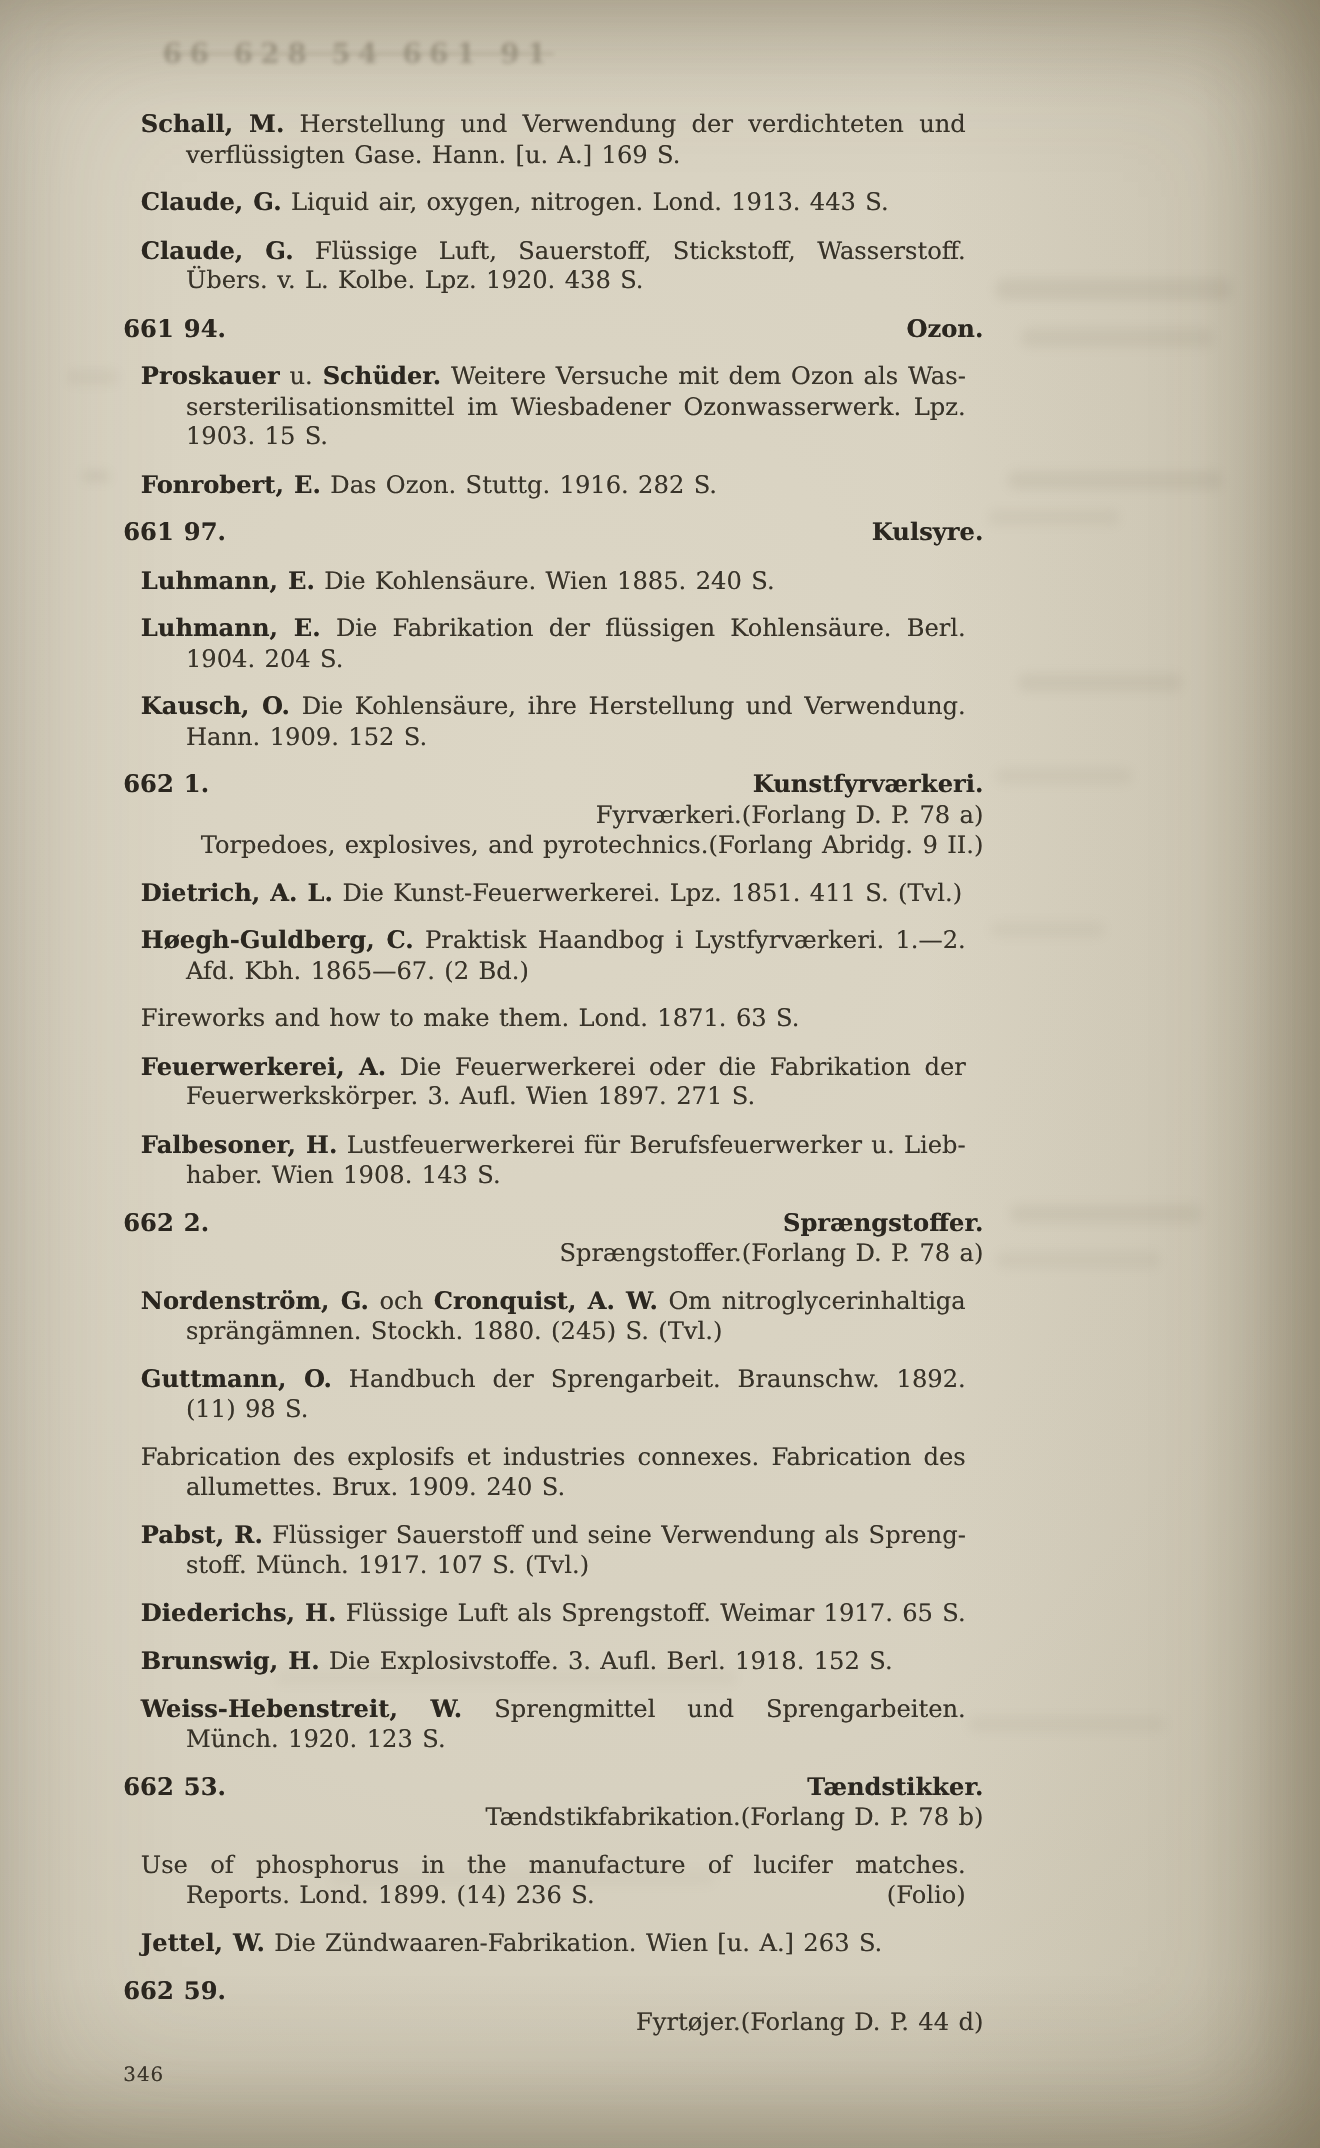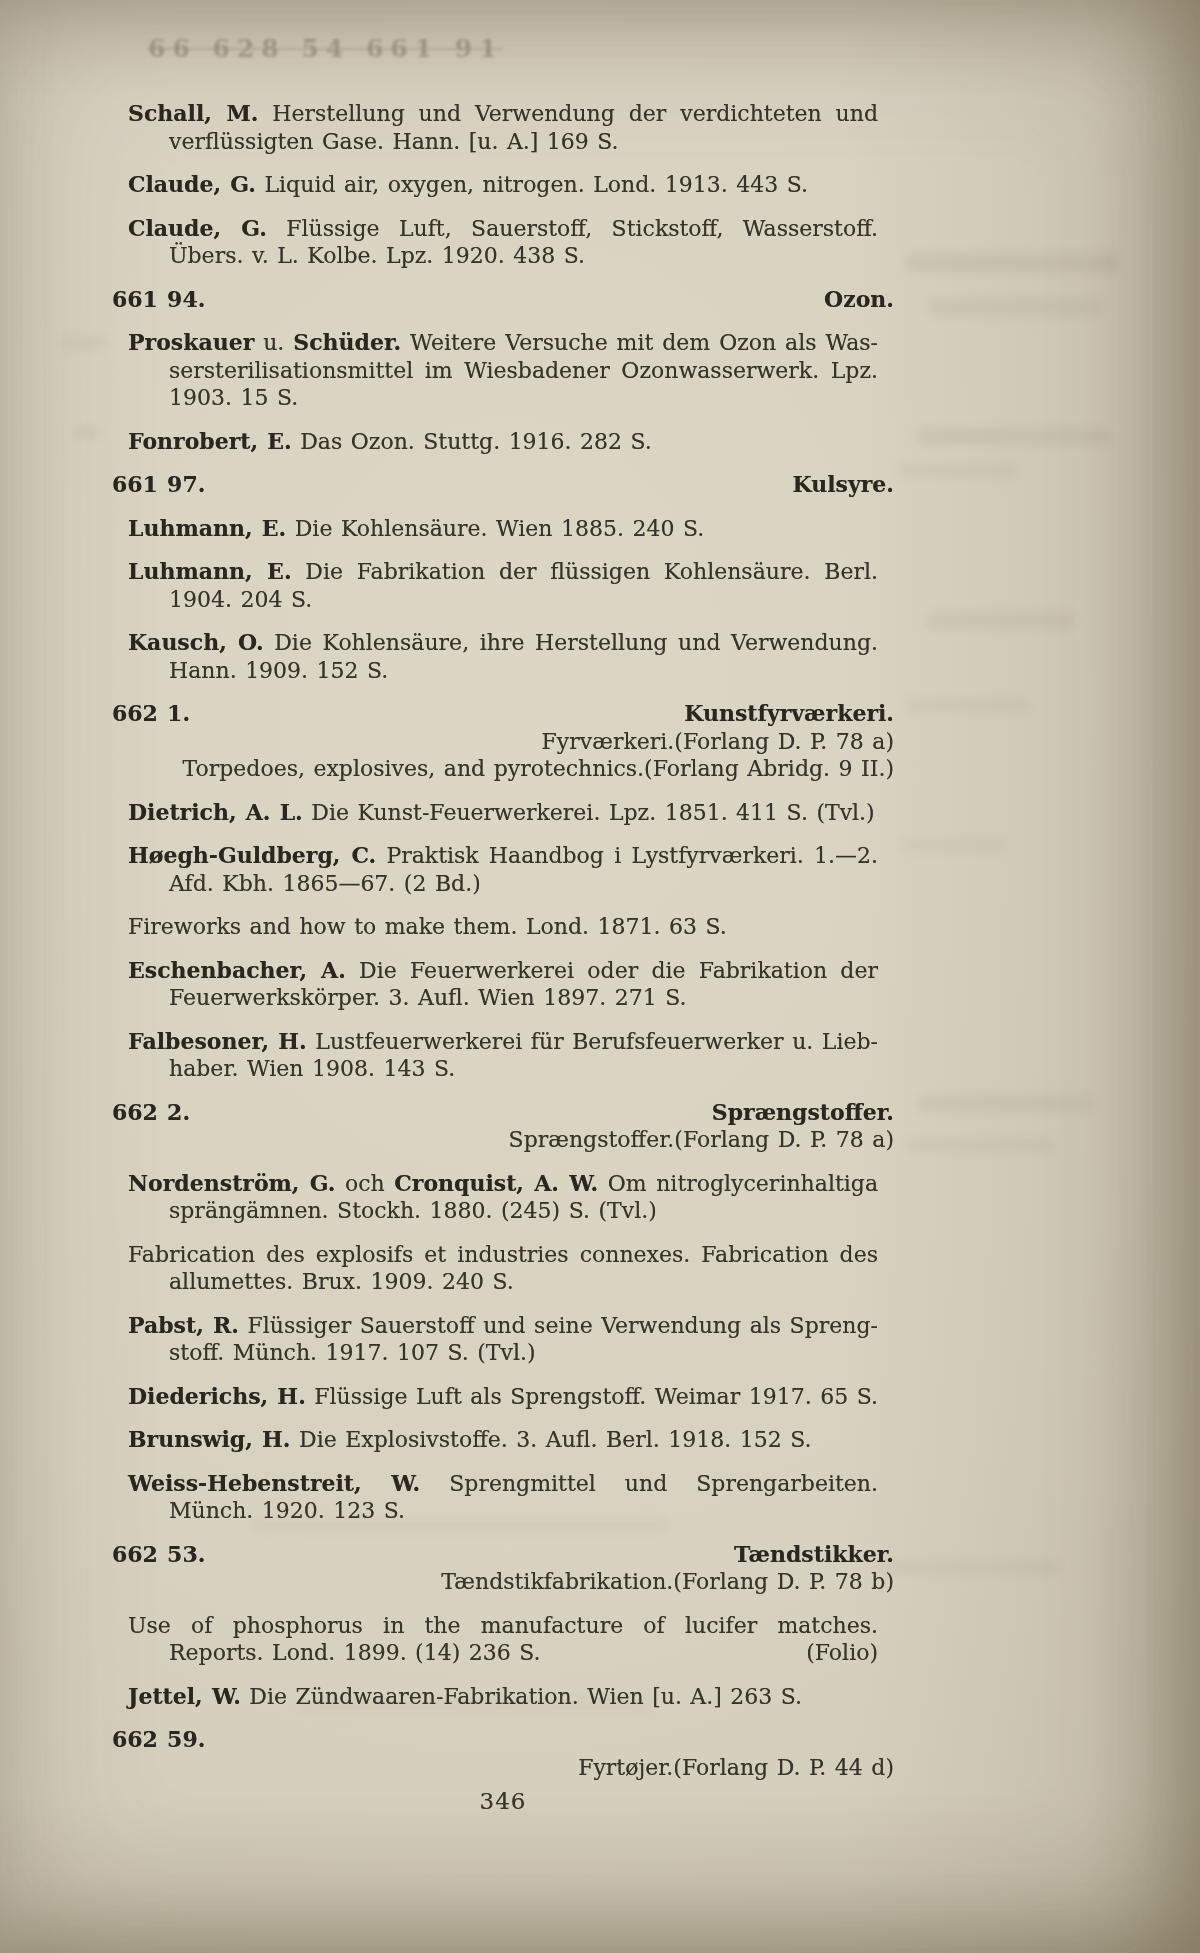--- a/index.html
+++ b/index.html
@@ -77,23 +77,23 @@
     justify-content: space-between;
     font-weight: 700;
     color: #2b2720;
   }
   .split-row {
     display: flex;
     justify-content: flex-end;
   }
 
   .pagenum {
-    margin-top: 7px;
-    text-align: center;
-    font-size: 23px;
+    margin-top: 21px;
+    text-align: left;
+    font-size: 18px;
     letter-spacing: 1px;
     color: #3a352b;
   }
 </style>
 </head>
 <body>
 
 <div class="page">
 
   <div class="bleed-header">66 628 54 661 91</div>
@@ -141,31 +141,32 @@
           <span class="left">Fyrværkeri.</span>
           <span class="right">(Forlang D. P. 78 a)</span>
         </div>
         <div class="split-row">
           <span class="left">Torpedoes, explosives, and pyrotechnics.</span>
           <span class="right">(Forlang Abridg. 9 II.)</span>
         </div>
         <p class="entry"><span class="b">Dietrich, A. L.</span><span class="n"> Die Kunst-Feuerwerkerei. Lpz. 1851. 411 S. (Tvl.)</span></p>
         <p class="entry"><span class="b">Høegh-Guldberg, C.</span><span class="n"> Praktisk Haandbog i Lystfyrværkeri. 1.—2. Afd. Kbh. 1865—67. (2 Bd.)</span></p>
         <p class="entry"><span class="n">Fireworks and how to make them. Lond. 1871. 63 S.</span></p>
-        <p class="entry"><span class="b">Eschenbacher, A.</span><span class="n"> Die Feuerwerkerei oder die Fabrikation der Feuerwerkskörper. 3. Aufl. Wien 1897. 271 S.</span></p>
+        <p class="entry"><span class="b">Feuerwerkerei, A.</span><span class="n"> Die Feuerwerkerei oder die Fabrikation der Feuerwerkskörper. 3. Aufl. Wien 1897. 271 S.</span></p>
         <p class="entry"><span class="b">Falbesoner, H.</span><span class="n"> Lustfeuerwerkerei für Berufsfeuerwerker u. Lieb­haber. Wien 1908. 143 S.</span></p>
         <div class="heading-row">
           <span class="code">662 2.</span>
           <span class="title">Sprængstoffer.</span>
         </div>
         <div class="split-row">
           <span class="left">Sprængstoffer.</span>
           <span class="right">(Forlang D. P. 78 a)</span>
         </div>
         <p class="entry"><span class="b">Nordenström, G.</span><span class="n"> och </span><span class="b">Cronquist, A. W.</span><span class="n"> Om nitroglycerinhaltiga sprängämnen. Stockh. 1880. (245) S. (Tvl.)</span></p>
+        <p class="entry"><span class="b">Guttmann, O.</span><span class="n"> Handbuch der Sprengarbeit. Braunschw. 1892. (11) 98 S.</span></p>
         <p class="entry"><span class="n">Fabrication des explosifs et industries connexes. Fabrication des allumettes. Brux. 1909. 240 S.</span></p>
         <p class="entry"><span class="b">Pabst, R.</span><span class="n"> Flüssiger Sauerstoff und seine Verwendung als Spreng­stoff. Münch. 1917. 107 S. (Tvl.)</span></p>
         <p class="entry"><span class="b">Diederichs, H.</span><span class="n"> Flüssige Luft als Sprengstoff. Weimar 1917. 65 S.</span></p>
         <p class="entry"><span class="b">Brunswig, H.</span><span class="n"> Die Explosivstoffe. 3. Aufl. Berl. 1918. 152 S.</span></p>
         <p class="entry"><span class="b">Weiss-Hebenstreit, W.</span><span class="n"> Sprengmittel und Sprengarbeiten. Münch. 1920. 123 S.</span></p>
         <div class="heading-row">
           <span class="code">662 53.</span>
           <span class="title">Tændstikker.</span>
         </div>
         <div class="split-row">

